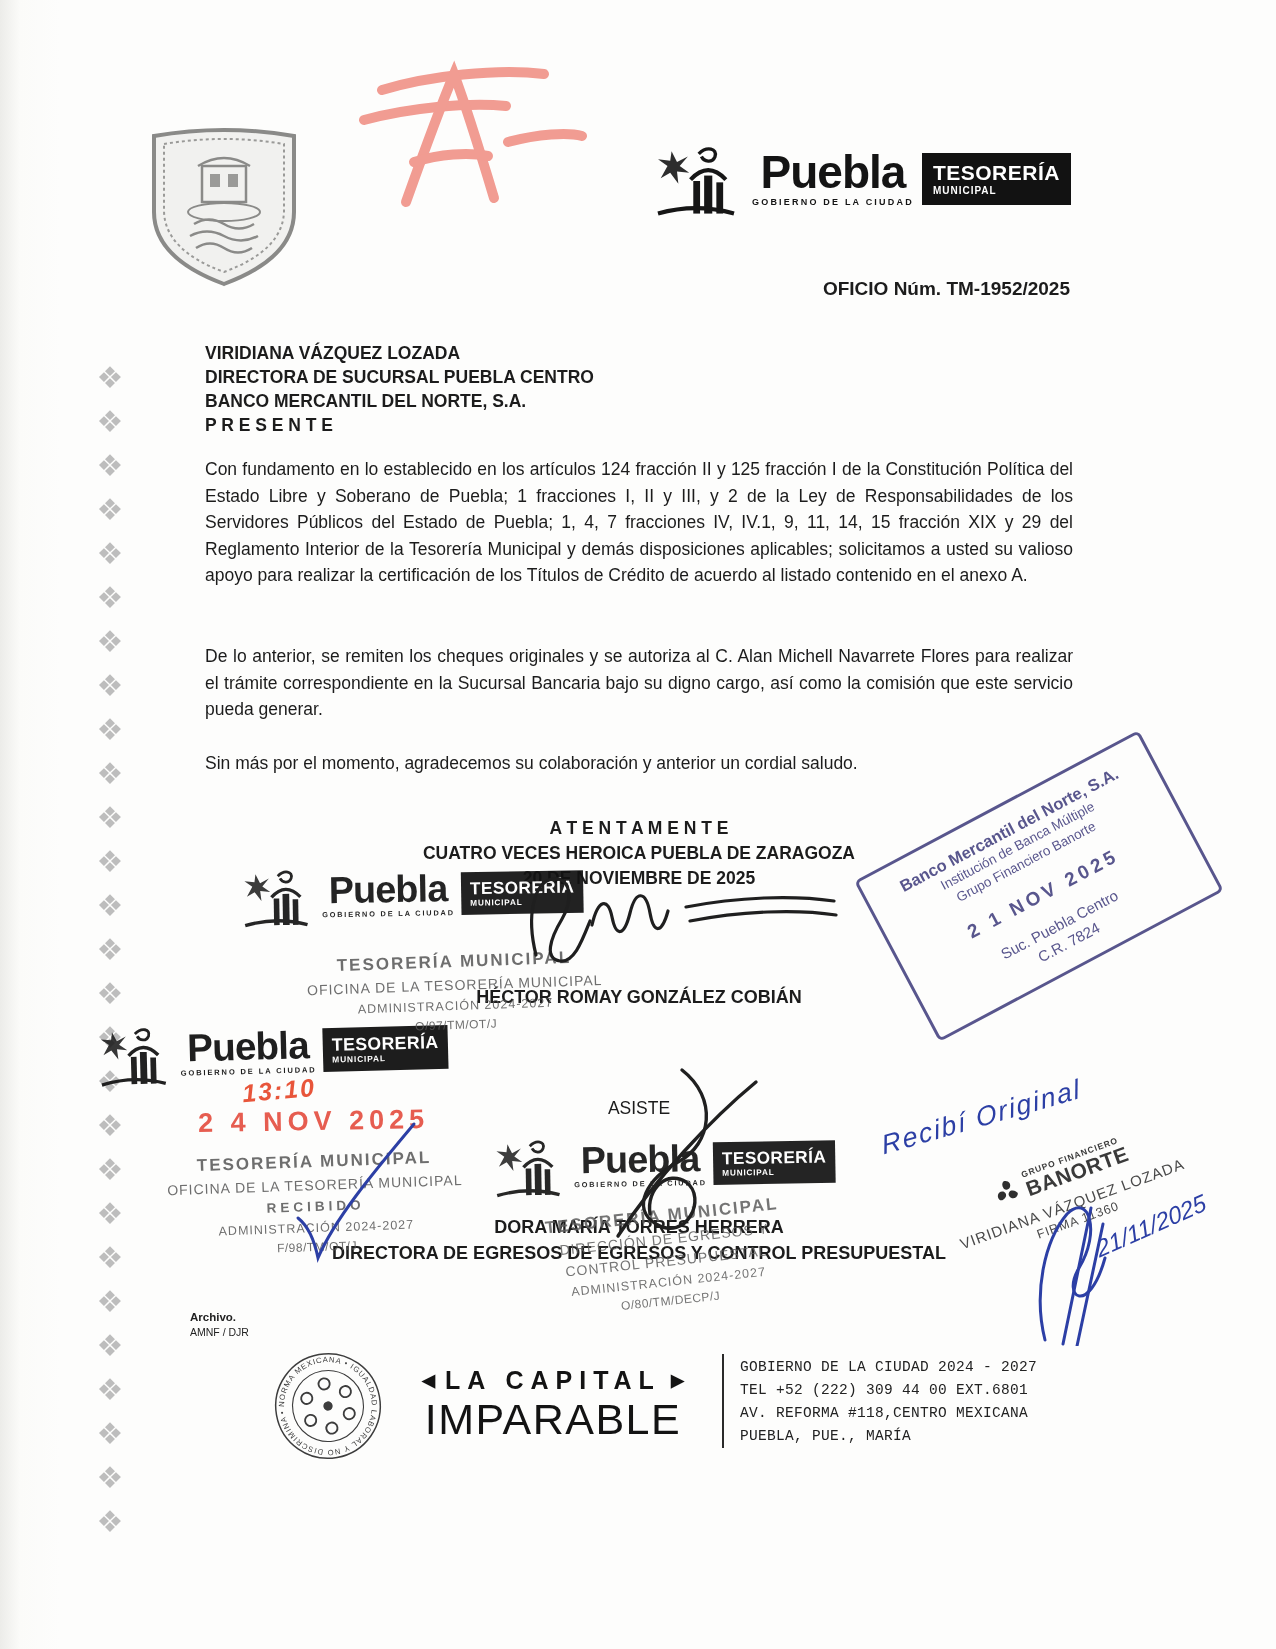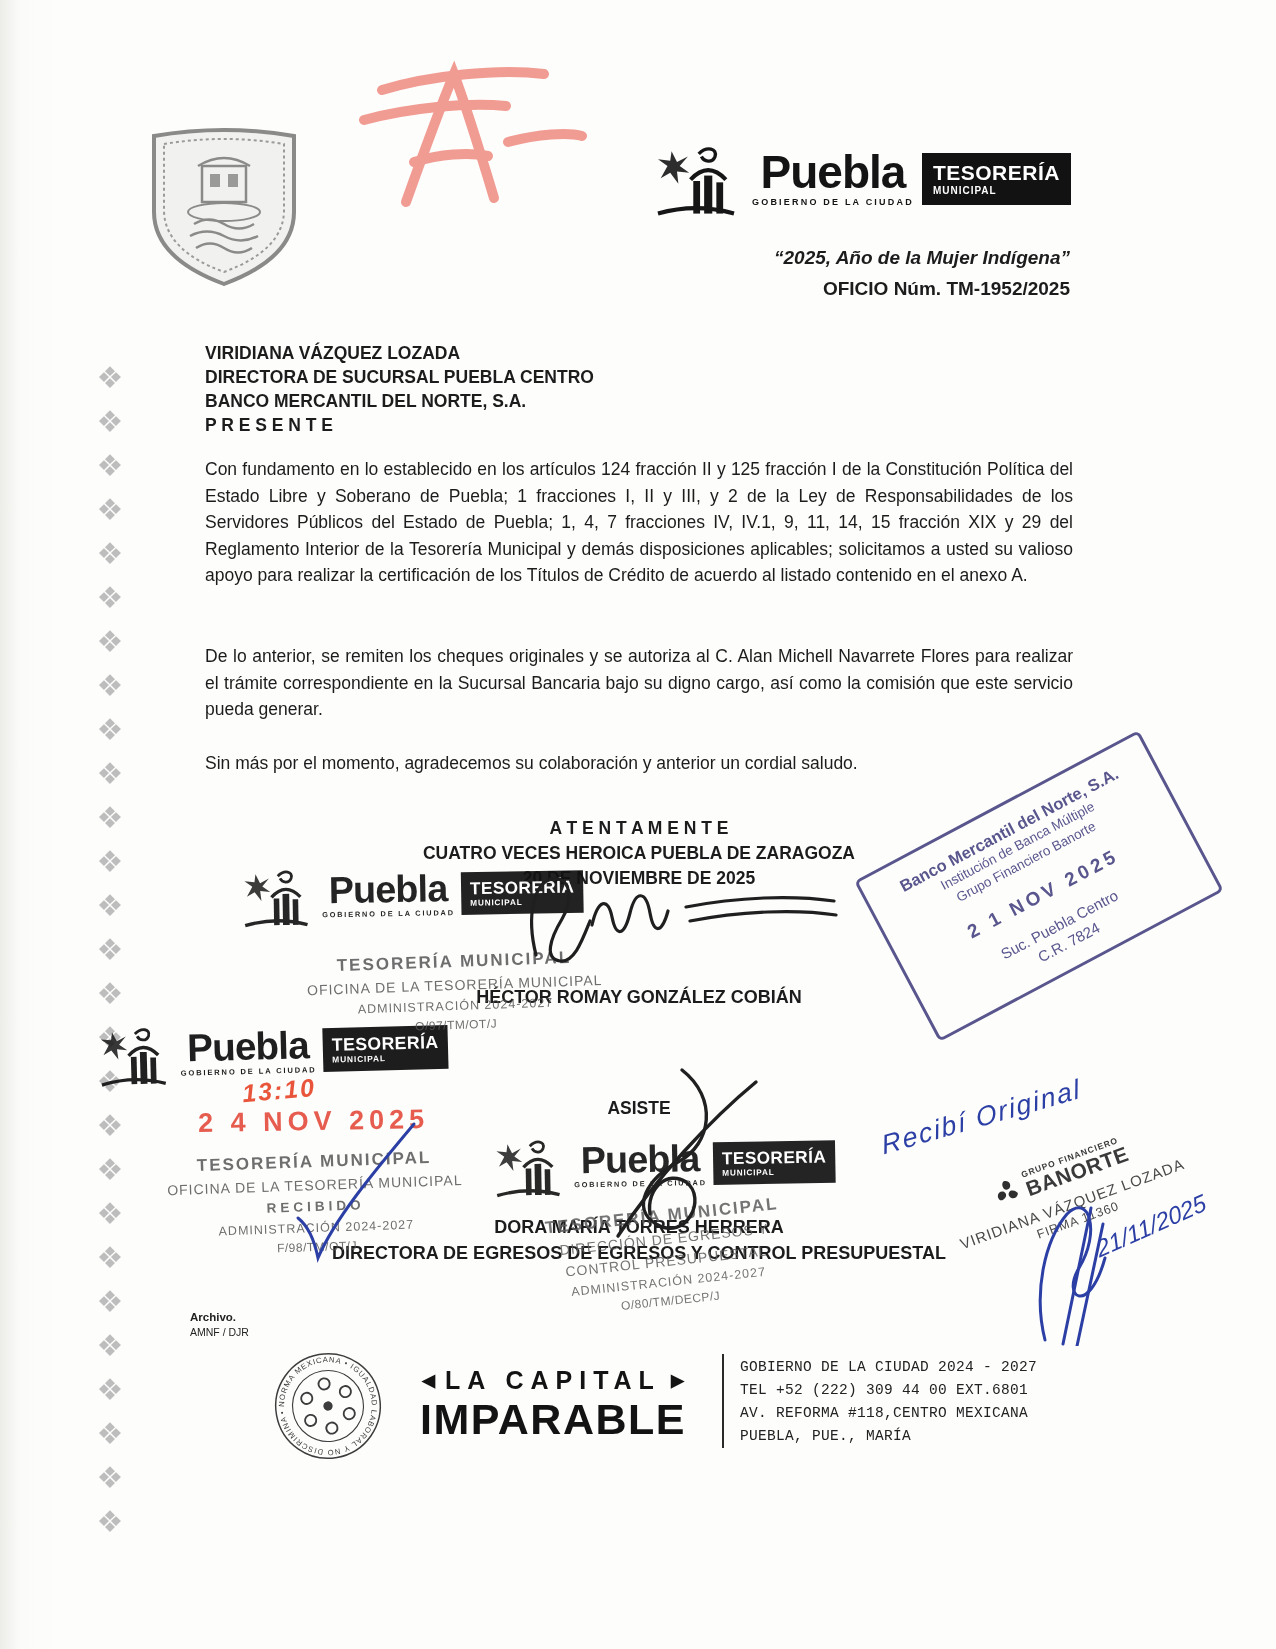--- a/index.html
+++ b/index.html
@@ -34,21 +34,21 @@
   .stamp1{left:236px; top:868px; transform:scale(.82) rotate(-1deg); transform-origin:top left; opacity:.93; z-index:5;}
   .stamp2{left:92px; top:1026px; transform:scale(.84) rotate(-1.5deg); transform-origin:top left; opacity:.95; z-index:5;}
   .stamp3{left:488px; top:1138px; transform:scale(.82) rotate(-1deg); transform-origin:top left; opacity:.92; z-index:5;}
 
   
   .addressee{left:205px; top:341px; font-weight:bold; font-size:17.5px; line-height:24px; z-index:2;}
   .body-par{left:205px; width:868px; margin:0; text-align:justify; font-size:17.5px; line-height:26.5px; z-index:2;}
   .p1{top:456px;} .p2{top:643px;} .p3{top:750px;}
   .closing{left:205px; top:816px; width:868px; text-align:center; font-weight:bold; font-size:17.5px; line-height:25px; z-index:2;}
   .signer1{left:205px; top:984px; width:868px; text-align:center; font-weight:bold; font-size:18px; line-height:26px; z-index:2;}
-  .asiste-t{left:205px; top:1098px; width:868px; text-align:center; font-weight:bold; font-size:17.5px; z-index:2;}
+  .asiste-t{left:205px; top:1098px; width:868px; text-align:center; font-weight:normal; font-size:17.5px; z-index:2;}
   .signer2{left:205px; top:1214px; width:868px; text-align:center; font-weight:bold; font-size:18px; line-height:26px; z-index:2;}
 
   
   .sello{position:absolute; color:#565656; text-align:center; opacity:.85; z-index:6;}
   .sello-oficina{left:250px; top:950px; width:410px; transform:rotate(-2deg);}
   .sello-recibido{left:118px; top:1150px; width:395px; transform:rotate(-2deg);}
   .sello-egresos{left:486px; top:1204px; width:360px; transform:rotate(-6deg); color:#5d5d5d;}
   .sl-lg{font-size:17px; letter-spacing:2px; font-weight:600; line-height:24px;}
   .sl-md{font-size:14px; letter-spacing:1px; line-height:22px;}
   .sl-sm{font-size:12.5px; letter-spacing:1px; line-height:20px;}
@@ -91,21 +91,21 @@
 
   
   .ccp{left:190px; top:1310px; font-size:11.5px; line-height:15px; z-index:2; color:#222;}
   .ccp .sm{font-size:10.5px;text-align:right;}
 
   
   .badge{left:272px; top:1350px; z-index:2;}
   .capital{left:408px; top:1366px; width:290px; text-align:center; z-index:2; color:#131313;}
   .cap1{font-size:25px; font-weight:800; letter-spacing:7px; display:flex; align-items:center; justify-content:center; gap:10px;}
   .cap1 .tri{font-size:17px; letter-spacing:0;}
-  .cap2{font-size:43px; font-weight:700; letter-spacing:1.5px; margin-top:0px;}
+  .cap2{font-size:43px; font-weight:400; letter-spacing:1.5px; margin-top:0px;}
   .vrule{left:722px; top:1354px; width:2px; height:94px; background:#2a2a2a; z-index:2;}
   .contacto{left:740px; top:1356px; font-family:"Liberation Mono", monospace; font-size:14.5px;
     line-height:23px; letter-spacing:.3px; color:#222; z-index:2;}
 </style>
 </head>
 <body>
 
 <svg width="0" height="0" style="position:absolute" aria-hidden="true">
   <defs>
     <g id="pueblaIcon">
@@ -180,21 +180,20 @@
     <div class="pnamewrap">
       <div class="pname">Puebla</div>
       <div class="psub">GOBIERNO DE LA CIUDAD</div>
     </div>
     <div class="pbox">
       <div class="pbox1">TESORERÍA</div>
       <div class="pbox2">MUNICIPAL</div>
     </div>
   </div>
 
-  <div class="abs motto">“2025, Año de la Mujer Indígena”</div>
   <div class="abs oficio">OFICIO Núm. TM-1952/2025</div>
 
   <div class="abs addressee">
     <div>VIRIDIANA VÁZQUEZ LOZADA</div>
     <div>DIRECTORA DE SUCURSAL PUEBLA CENTRO</div>
     <div>BANCO MERCANTIL DEL NORTE, S.A.</div>
     <div>P R E S E N T E</div>
   </div>
 
   <p class="abs body-par p1">Con fundamento en lo establecido en los artículos 124 fracción II y 125 fracción I de la Constitución Política del Estado Libre y Soberano de Puebla; 1 fracciones I, II y III, y 2 de la Ley de Responsabilidades de los Servidores Públicos del Estado de Puebla; 1, 4, 7 fracciones IV, IV.1, 9, 11, 14, 15 fracción XIX y 29 del Reglamento Interior de la Tesorería Municipal y demás disposiciones aplicables; solicitamos a usted su valioso apoyo para realizar la certificación de los Títulos de Crédito de acuerdo al listado contenido en el anexo A.</p>

